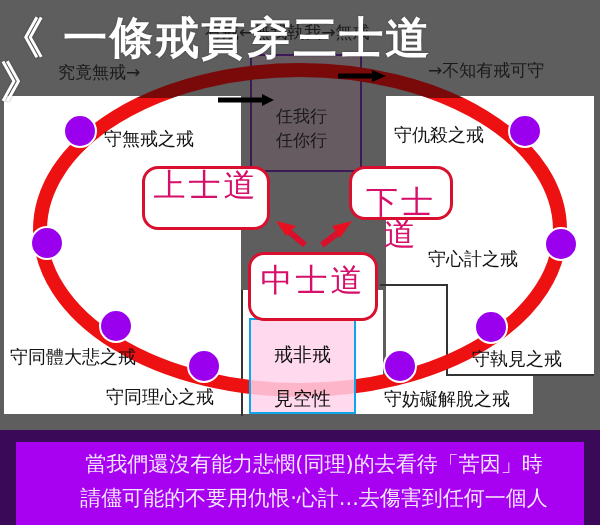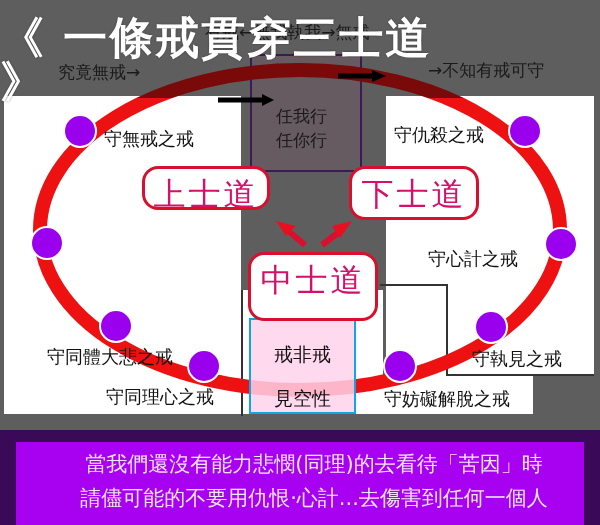--- a/index.html
+++ b/index.html
@@ -91,30 +91,30 @@
   <circle cx="204" cy="366" r="16" fill="#9b00ee" stroke="#fff" stroke-width="2"></circle>
 
   <circle cx="525" cy="131" r="16" fill="#9b00ee" stroke="#fff" stroke-width="2"></circle>
   <circle cx="561" cy="244" r="16" fill="#9b00ee" stroke="#fff" stroke-width="2"></circle>
   <circle cx="491" cy="327" r="16" fill="#9b00ee" stroke="#fff" stroke-width="2"></circle>
   <circle cx="400" cy="366" r="16" fill="#9b00ee" stroke="#fff" stroke-width="2"></circle>
 </svg>
 
 <div class="labels-layer">
   <div class="label" style="left:104px; top:130px;">守無戒之戒</div>
-  <div class="label" style="left:10px; top:348px;margin-left:37px;">守同體大悲之戒</div>
+  <div class="label" style="left:10px; top:348px;">守同體大悲之戒</div>
   <div class="label" style="left:106px; top:388px;">守同理心之戒</div>
   <div class="label" style="left:394px; top:114px;margin-top:12px;">守仇殺之戒</div>
   <div class="label" style="left:428px; top:250px;">守心計之戒</div>
   <div class="label" style="left:472px; top:350px;">守執見之戒</div>
   <div class="label" style="left:384px; top:390px;">守妨礙解脫之戒</div>
 </div>
 
-<div class="path-box" style="left:142px; top:166px; width:128px; height:44px; padding-top:9px;">上士道</div>
-<div class="path-box" style="left:349px; top:166px; width:130px; height:54px; padding-top:9px;">下士道</div>
+<div class="path-box" style="left:142px; top:166px; width:128px; height:64px; ">上士道</div>
+<div class="path-box" style="left:349px; top:166px; width:104px; height:54px; padding-top:17px;">下士道</div>
 <div class="path-box" style="left:248px; top:252px; width:130px; height:69px; padding-top:9px;">中士道</div>
 
 <svg class="arrows" width="600" height="525">
   <line x1="305" y1="245" x2="286" y2="229" stroke="#d8102e" stroke-width="6"></line>
   <polygon points="276,221 296,226 286,236" fill="#e81020"></polygon>
   <line x1="322" y1="245" x2="343" y2="229" stroke="#d8102e" stroke-width="6"></line>
   <polygon points="352,221 340,238 332,226" fill="#e81020"></polygon>
 </svg>
 
 <div class="empty-box">

